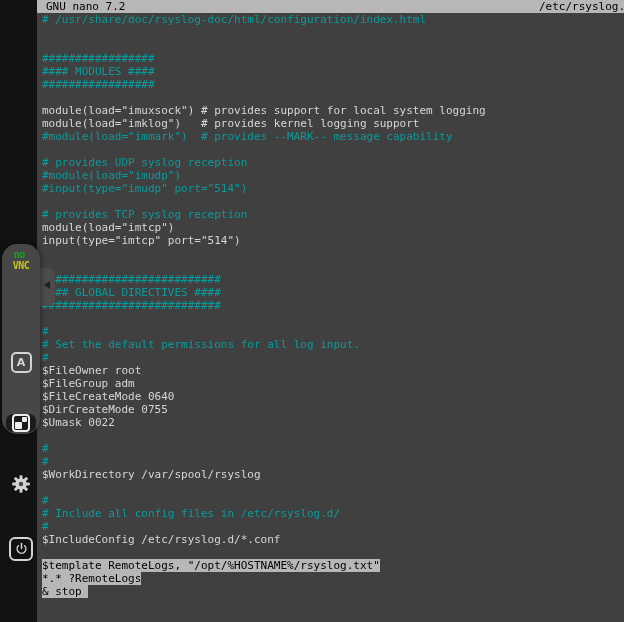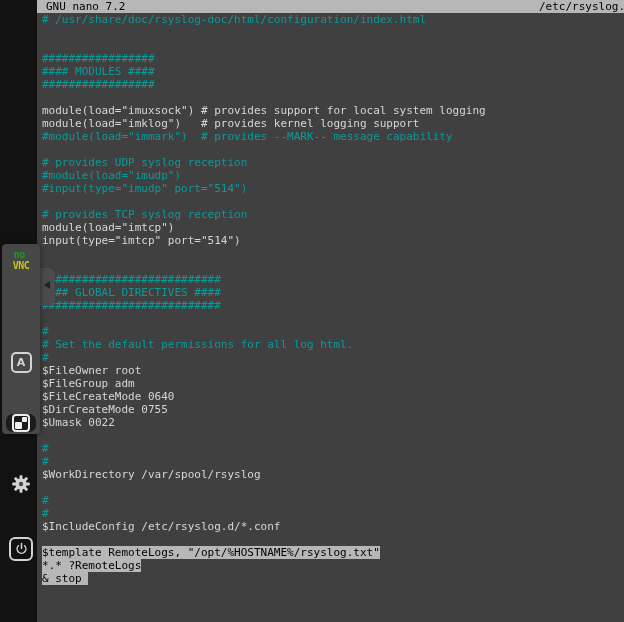--- a/index.html
+++ b/index.html
@@ -18,21 +18,21 @@
   #editor-lines { padding-top:0; }
   .line { height:13px; line-height:13px; font:11px "DejaVu Sans Mono", monospace;
           white-space:pre; padding-left:5px; }
   .c { color:#0a9a9a; }           
   .w { color:#d6d6d6; }           
   .x { background:#b7b7b7; color:#000; }   
   .cursor { background:#b7b7b7; color:#000; }
 
   
   #vnc-panel { position:absolute; left:2px; top:244px; width:38px; height:190px;
-               background:#474747; border-radius:4px;
+               background:#474747; border-radius:15px;
                display:flex; flex-direction:column; align-items:center;
                padding-top:5px; z-index:5;
                box-shadow:0 0 6px rgba(0,0,0,0.5);gap:34px; }
   #vnc-logo { text-align:left; line-height:8px; font:bold 10px "DejaVu Sans Mono", monospace;
               letter-spacing:-0.5px; }
   #vnc-logo .no  { color:#1d9b1d; display:block; margin-left:1px; }
   #vnc-logo .vnc { color:#c3c31e; display:block;text-align:center; }
   #vnc-sep { width:28px; height:1px; background:#3a3a3a; margin:6px 0 7px 0; }
 
   .vbtn { display:flex; align-items:center; justify-content:center; cursor:pointer; }
@@ -94,33 +94,34 @@
         <div class="line"><span class="c"># provides TCP syslog reception</span></div>
         <div class="line"><span class="w">module(load="imtcp")</span></div>
         <div class="line"><span class="w">input(type="imtcp" port="514")</span></div>
         <div class="line">&nbsp;</div>
         <div class="line">&nbsp;</div>
         <div class="line"><span class="c">###########################</span></div>
         <div class="line"><span class="c">#### GLOBAL DIRECTIVES ####</span></div>
         <div class="line"><span class="c">###########################</span></div>
         <div class="line">&nbsp;</div>
         <div class="line"><span class="c">#</span></div>
-        <div class="line"><span class="c"># Set the default permissions for all log html.</span></div>
+        <div class="line"><span class="c"># Set the default permissions for all log input.</span></div>
         <div class="line"><span class="c">#</span></div>
         <div class="line"><span class="w">$FileOwner root</span></div>
         <div class="line"><span class="w">$FileGroup adm</span></div>
         <div class="line"><span class="w">$FileCreateMode 0640</span></div>
         <div class="line"><span class="w">$DirCreateMode 0755</span></div>
         <div class="line"><span class="w">$Umask 0022</span></div>
         <div class="line">&nbsp;</div>
         <div class="line"><span class="c">#</span></div>
         <div class="line"><span class="c">#</span></div>
         <div class="line"><span class="w">$WorkDirectory /var/spool/rsyslog</span></div>
         <div class="line">&nbsp;</div>
         <div class="line"><span class="c">#</span></div>
+        <div class="line"><span class="c"># Include all config files in /etc/rsyslog.d/</span></div>
         <div class="line"><span class="c">#</span></div>
         <div class="line"><span class="w">$IncludeConfig /etc/rsyslog.d/*.conf</span></div>
         <div class="line">&nbsp;</div>
         <div class="line"><span class="x">$template RemoteLogs, "/opt/%HOSTNAME%/rsyslog.txt"</span></div>
         <div class="line"><span class="x">*.* ?RemoteLogs</span></div>
         <div class="line"><span class="x">&amp; stop</span><span class="cursor"> </span></div>
       </div>
   </div>
 
   <div id="vnc-panel">

